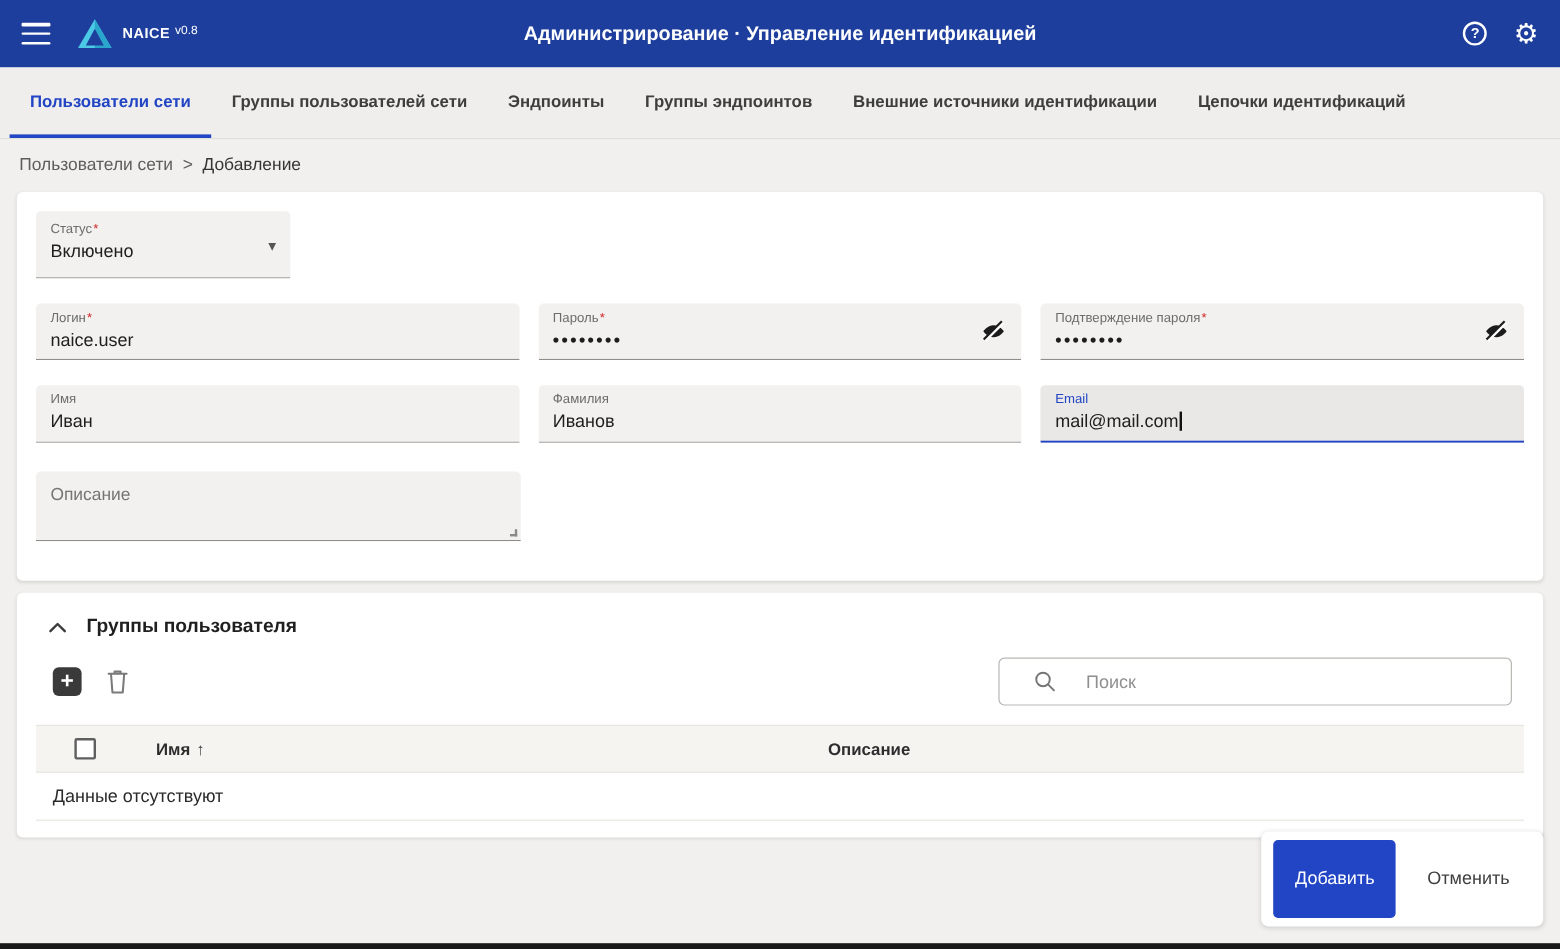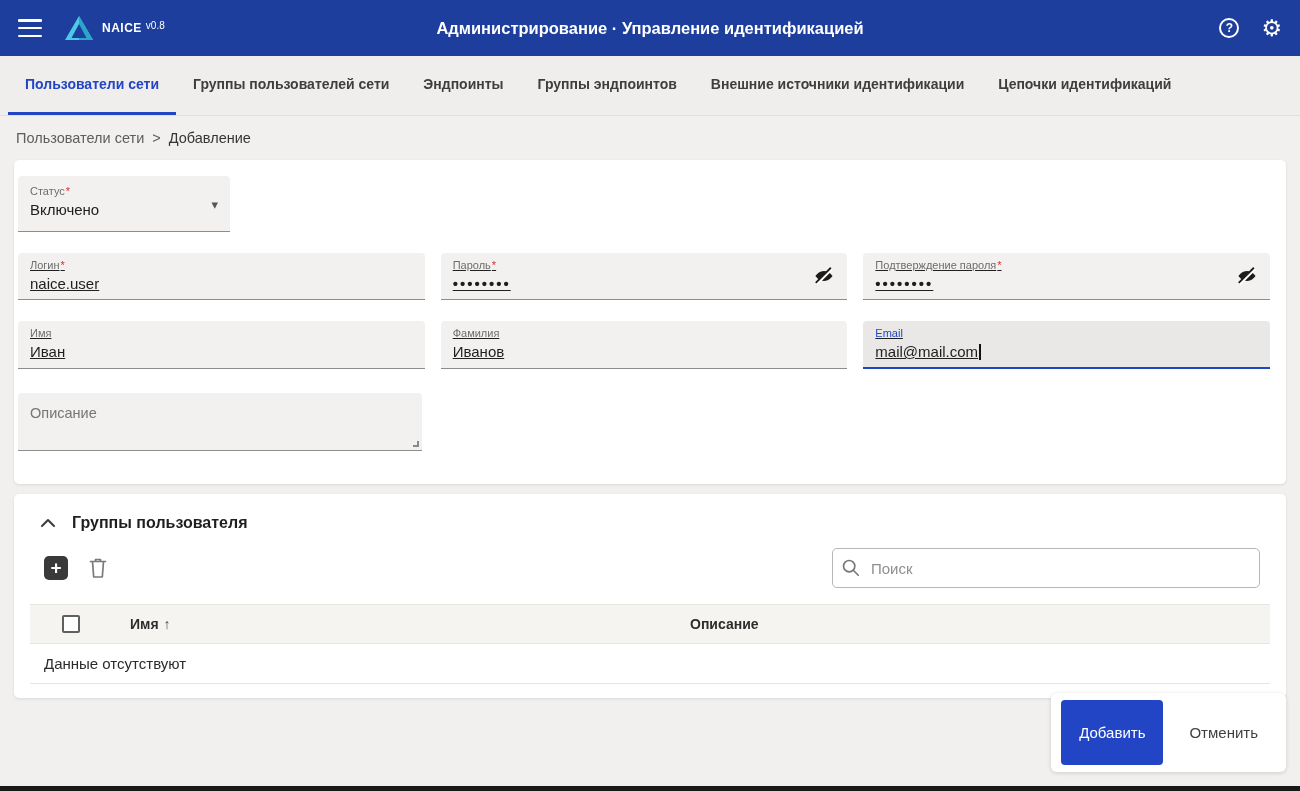--- a/index.html
+++ b/index.html
@@ -51,40 +51,40 @@
   .breadcrumb { height:44px; display:flex; align-items:center; padding:0 16px; font-size:14.5px; }
   .bc-parent { color:#5d5d5d; cursor:pointer; }
   .bc-sep { color:#5d5d5d; margin:0 8px; }
   .bc-current { color:#353535; }
 
   
   .card {
     background:#fff; margin:0 14px; border-radius:5px;
     box-shadow:0 1px 3px rgba(0,0,0,.10);
   }
-  .card-form { padding:16px 16px 33px 4px; }
+  .card-form { padding:16px 16px 33px 16px; }
   .card-groups { margin-top:10px; padding:14px 16px 14px 16px; }
 
   
   .field {
     background:#f2f1ef; border-bottom:1px solid #8f8d8a;
     border-radius:4px 4px 0 0; padding:6px 12px 5px 12px;
     position:relative; cursor:text; min-height:47px;
   }
   .field .flabel { font-size:11px; color:#6d6d6d; line-height:13px; }
   .field .fvalue { font-size:15px; color:#1e1e1e; line-height:21px; margin-top:1px; }
   .req { color:#d32f2f; margin-left:1px; }
   .field.focused { background:#e9e8e6; border-bottom:2px solid #2145c4; }
   .field.focused .flabel { color:#2145c4; }
   .caret { display:inline-block; width:1.5px; height:16px; background:#111; vertical-align:-3px; margin-left:1px; }
 
   .status-field { width:212px; min-height:56px; padding-top:9px; cursor:pointer; }
   .ddl-arrow { position:absolute; right:12px; top:50%; transform:translateY(-48%); color:#555; font-size:13px; pointer-events:none; }
 
-  .form-row { display:flex; gap:16px; margin-top:21px;text-decoration:underline; }
+  .form-row { display:flex; gap:16px; margin-top:21px; }
   .form-row .field { flex:1; }
 
   .pwd-dots { letter-spacing:2px; font-size:13px; font-weight:bold; }
   .eye-btn { position:absolute; right:12px; top:50%; transform:translateY(-50%); cursor:pointer; line-height:0; }
 
   .textarea-field { width:404px; min-height:58px; margin-top:24px; resize:both; }
   .textarea-field .flabel { font-size:14.5px; color:#757575; margin-top:8px; }
   .resize-grip {
     position:absolute; right:3px; bottom:3px; width:6px; height:6px;
     border-right:2px solid #8a8a8a; border-bottom:2px solid #8a8a8a;
@@ -98,21 +98,21 @@
   .toolbar { display:flex; align-items:center; justify-content:space-between; margin-top:16px; padding:0 10px 0 14px; }
   .toolbar-left { display:flex; align-items:center; gap:20px; }
   .add-btn {
     width:24px; height:24px; background:#3a3a3a; border-radius:5px;
     color:#fff; font-size:19px; font-weight:bold; line-height:22px;
     display:flex; align-items:center; justify-content:center; cursor:pointer;
   }
   .trash-btn { cursor:pointer; line-height:0; }
   .searchbox {
     width:428px; height:40px; border:1px solid #b9b7b4; border-radius:5px;
-    background:#fff; display:flex; align-items:center; padding:0 8px;
+    background:#fff; display:flex; align-items:center; padding:0 28px;gap:14px;
   }
   .searchbox svg { flex:none; margin-right:10px; }
   .searchbox input {
     border:none; outline:none; flex:1; font-size:15px;
     font-family:"Liberation Sans", sans-serif; color:#333; background:transparent;
   }
   .searchbox input::placeholder { color:#8f8f8f; }
 
   .grid-table { margin-top:16px; }
   .trow { display:flex; align-items:center; padding:0 14px; }

